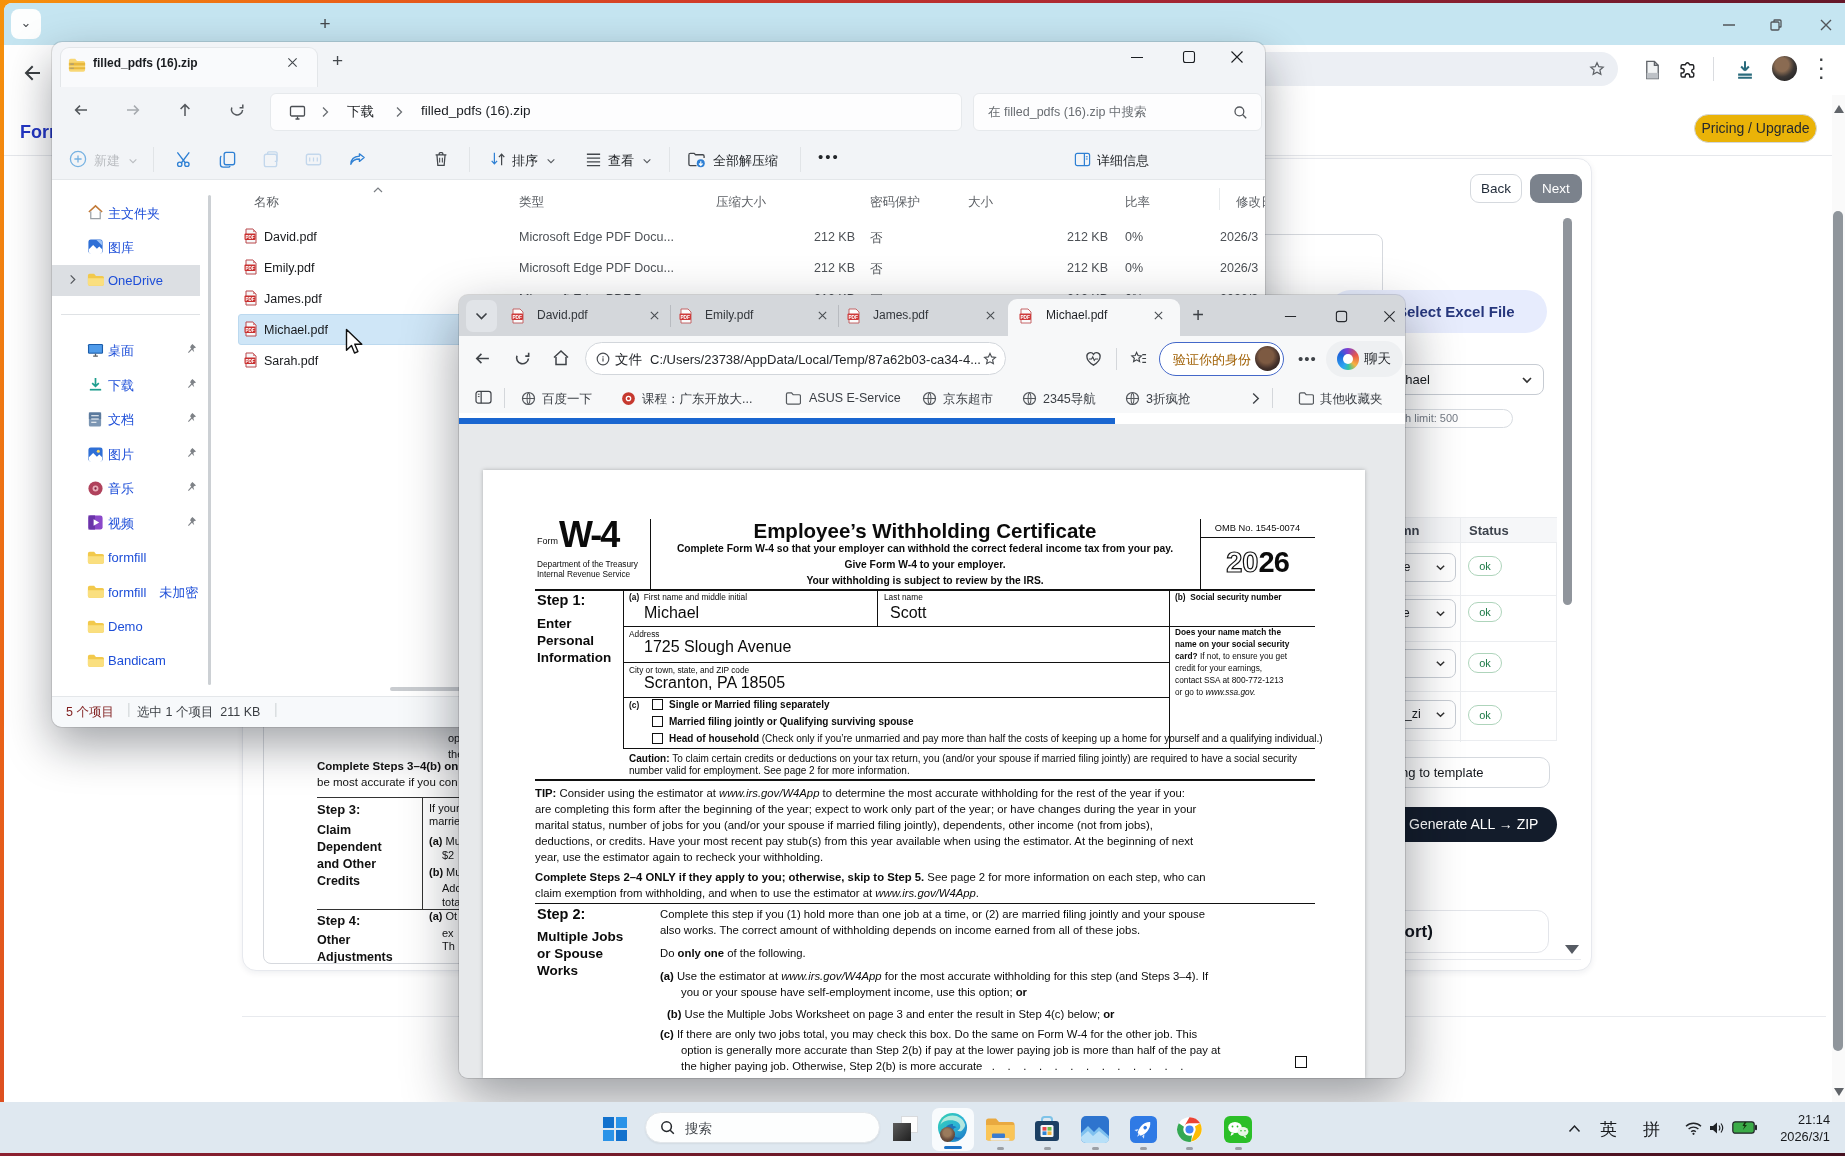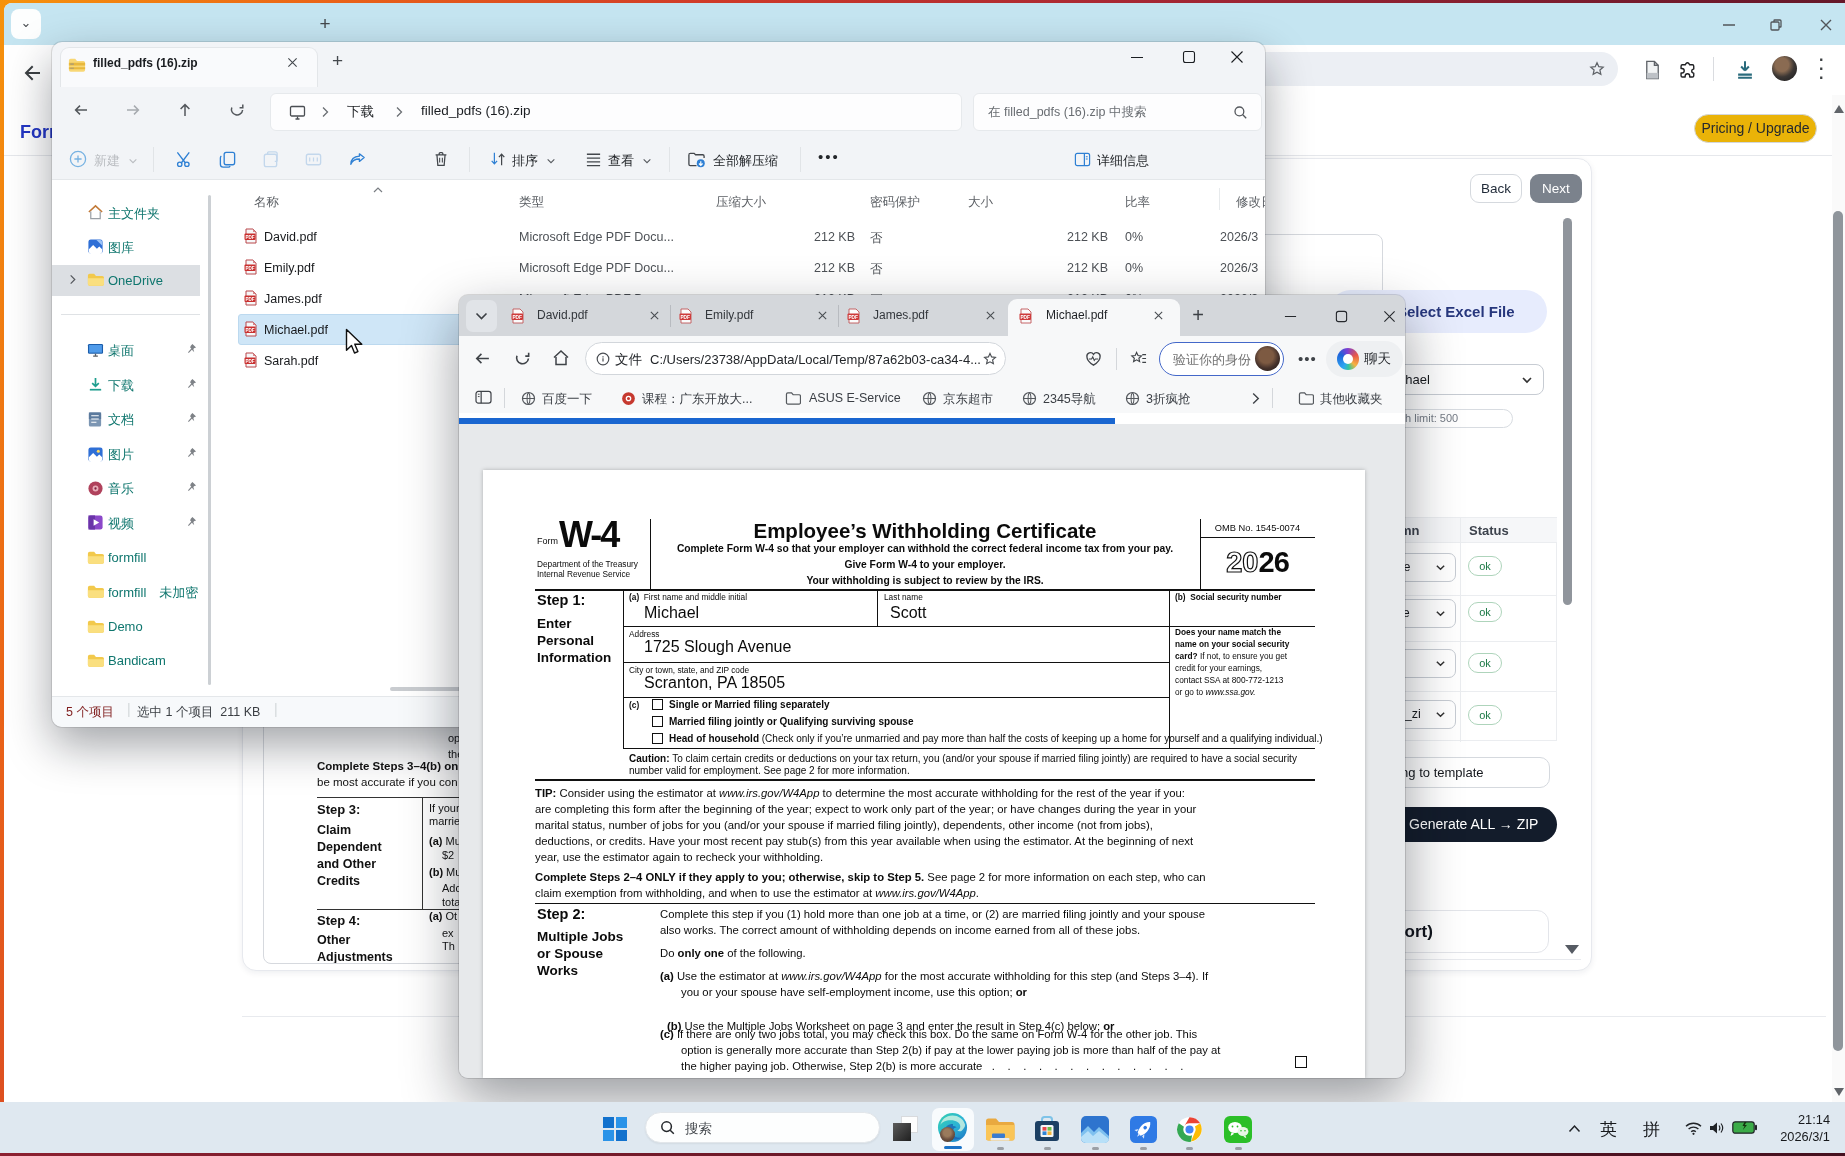--- a/index.html
+++ b/index.html
@@ -30,21 +30,21 @@
   #card { left:238px; top:63px; width:1350px; height:813px; background:#fff; border:1px solid #e7e9ee; border-radius:14px; box-shadow:0 2px 6px rgba(20,30,50,.07); }
   
   #c-scroll { left:1828px; top:0px; width:13px; height:1061px; background:#fafafa; }
   #c-scroll .thumb { position:absolute; left:1px; top:116px; width:10px; height:840px; background:#8f959b; border-radius:5px; }
   #c-scroll .up { position:absolute; left:2px; top:10px; width:0; height:0; border-left:5px solid transparent; border-right:5px solid transparent; border-bottom:8px solid #606469; }
   #c-scroll .dn { position:absolute; left:2px; top:993px; width:0; height:0; border-left:5px solid transparent; border-right:5px solid transparent; border-top:8px solid #606469; }
   #c-divider { left:238px; top:921px; width:1584px; height:1px; background:#e8eaee; }
 
   
   #explorer { left:52px; top:42px; width:1213px; height:685px; background:#f2f4f7; border-radius:10px; overflow:hidden; box-shadow:0 18px 45px rgba(10,15,25,.38), 0 0 0 1px rgba(0,0,0,.10); }
-  .sideitem { position:absolute; font-size:13px; color:#0f766e; }
+  .sideitem { position:absolute; font-size:13px; color:#1d4ed8; }
   .pin { position:absolute; font-size:12px; color:#84888d; }
   .frow { position:absolute; font-size:12.5px; color:#17191c; }
   .fcell { position:absolute; font-size:12.5px; color:#4d5156; }
 
   
   #edge { left:459px; top:295px; width:946px; height:783px; background:#d4d7db; border-radius:9px; overflow:hidden; box-shadow:0 22px 55px rgba(10,15,25,.42), 0 0 0 1px rgba(0,0,0,.12); }
   .etab-t { position:absolute; top:13px; font-size:12px; color:#33373c; }
   .etab-x { position:absolute; top:15px; }
   .fav { position:absolute; top:96px; font-size:12.5px; color:#3a3e44; }
   #pdfpage { position:absolute; left:24px; top:175px; width:882px; height:608px; background:#fff; box-shadow:0 0 4px rgba(0,0,0,.25); }
@@ -582,21 +582,21 @@
   <svg class="abs" style="left:626px; top:56px;" width="17" height="16" viewBox="0 0 18 17">
       <path d="M9 15S2 10.8 2 6.1A3.8 3.8 0 019 3.6 3.8 3.8 0 0116 6.1C16 10.8 9 15 9 15z" fill="none" stroke="#3f4348" stroke-width="1.4"></path>
       <path d="M4 8.5h3l1.2-2.4 1.6 4 1.2-1.6h3" fill="none" stroke="#3f4348" stroke-width="1.1"></path>
     </svg>
   <div class="abs" style="left:657px; top:53px; width:1px; height:22px; background:#d4d7db;"></div>
   <svg class="abs" style="left:671px; top:55px;" width="17" height="17" viewBox="0 0 18 18">
       <path d="M7 2.6l1.5 3.3 3.6.4-2.7 2.4.8 3.6L7 10.4 3.8 12.3l.8-3.6L1.9 6.3l3.6-.4z" fill="none" stroke="#3f4348" stroke-width="1.2"></path>
       <path d="M13 5h4M13 9h4M13 13h4" stroke="#3f4348" stroke-width="1.3"></path>
     </svg>
   <div class="abs" style="left:700px; top:47px; width:125px; height:34px; border:1.5px solid #4468c9; border-radius:18px; background:#fff;">
-    <span class="abs" style="left:13px; top:8px; font-size:13px; color:#737373;">验证你的身份</span>
+    <span class="abs" style="left:13px; top:8px; font-size:13px; color:#a16207;">验证你的身份</span>
     <div class="abs" style="left:95px; top:3px; width:25px; height:25px; border-radius:50%; background:radial-gradient(circle at 45% 40%, #7d5a42 0 35%, #46322b 60%, #191513 100%);"></div>
   </div>
   <div class="abs" style="left:839px; top:55px; font-size:15px; color:#3f4348; letter-spacing:1px;">•••</div>
   <div class="abs" style="left:867px; top:46px; width:77px; height:36px; background:#eef0f2; border-radius:18px;">
     <div class="abs" style="left:11px; top:7px; width:22px; height:22px; border-radius:50%; background:conic-gradient(from 210deg, #2ea7f2, #1e62d8 25%, #7a3fd4 40%, #e8584a 60%, #f5b342 78%, #35c79a 90%, #2ea7f2); "></div>
       <div class="abs" style="left:17px; top:13px; width:10px; height:10px; border-radius:50%; background:#fff;"></div>
     <span class="abs" style="left:38px; top:9px; font-size:13.5px; color:#1e2126;">聊天</span>
   </div>
 
   <div class="abs" style="left:0; top:88px; width:946px; height:30px; background:#f7f8f9;"></div>
@@ -709,21 +709,21 @@
     <div class="hl" style="left:52px; top:433px; width:780px;"></div>
     <div class="t" style="left:54px; top:436px; font-size:14.5px; font-weight:bold;">Step 2:</div>
     <div class="t" style="left:54px; top:459px; font-size:13.5px; font-weight:bold;">Multiple Jobs</div>
     <div class="t" style="left:54px; top:476px; font-size:13.5px; font-weight:bold;">or Spouse</div>
     <div class="t" style="left:54px; top:493px; font-size:13.5px; font-weight:bold;">Works</div>
     <div class="t fs11" style="left:177px; top:438px;">Complete this step if you (1) hold more than one job at a time, or (2) are married filing jointly and your spouse</div>
     <div class="t fs11" style="left:177px; top:454px;">also works. The correct amount of withholding depends on income earned from all of these jobs.</div>
     <div class="t fs11" style="left:177px; top:477px;">Do <b>only one</b> of the following.</div>
     <div class="t fs11" style="left:177px; top:500px;"><b>(a)</b> Use the estimator at <i>www.irs.gov/W4App</i> for the most accurate withholding for this step (and Steps 3–4). If</div>
     <div class="t fs11" style="left:198px; top:516px;">you or your spouse have self-employment income, use this option; <b>or</b></div>
-    <div class="t fs11" style="left:177px; top:550px;padding-left:7px;"><b>(b)</b> Use the Multiple Jobs Worksheet on page 3 and enter the result in Step 4(c) below; <b>or</b></div>
+    <div class="t fs11" style="left:177px; top:538px;padding-left:7px;"><b>(b)</b> Use the Multiple Jobs Worksheet on page 3 and enter the result in Step 4(c) below; <b>or</b></div>
     <div class="t fs11" style="left:177px; top:558px;"><b>(c)</b> If there are only two jobs total, you may check this box. Do the same on Form W-4 for the other job. This</div>
     <div class="t fs11" style="left:198px; top:574px;">option is generally more accurate than Step 2(b) if pay at the lower paying job is more than half of the pay at</div>
     <div class="t fs11" style="left:198px; top:590px;">the higher paying job. Otherwise, Step 2(b) is more accurate&nbsp;&nbsp; .&nbsp;&nbsp;&nbsp; .&nbsp;&nbsp;&nbsp; .&nbsp;&nbsp;&nbsp; .&nbsp;&nbsp;&nbsp; .&nbsp;&nbsp;&nbsp; .&nbsp;&nbsp;&nbsp; .&nbsp;&nbsp;&nbsp; .&nbsp;&nbsp;&nbsp; .&nbsp;&nbsp;&nbsp; .&nbsp;&nbsp;&nbsp; .&nbsp;&nbsp;&nbsp; .&nbsp;&nbsp;&nbsp; .</div>
     <div class="abs" style="left:812px; top:586px; width:12px; height:12px; border:1.2px solid #111;"></div>
   </div>
 </div>
 <div id="taskbar" class="abs"></div>
 <div class="abs" style="left:0; top:1153px; width:1845px; height:3px; background:linear-gradient(90deg,#8c2030,#45101f);"></div>
   <svg class="abs" style="left:603px; top:1117px;" width="24" height="24" viewBox="0 0 24 24">
     <rect x="0" y="0" width="11" height="11" fill="#1271cd"></rect>

